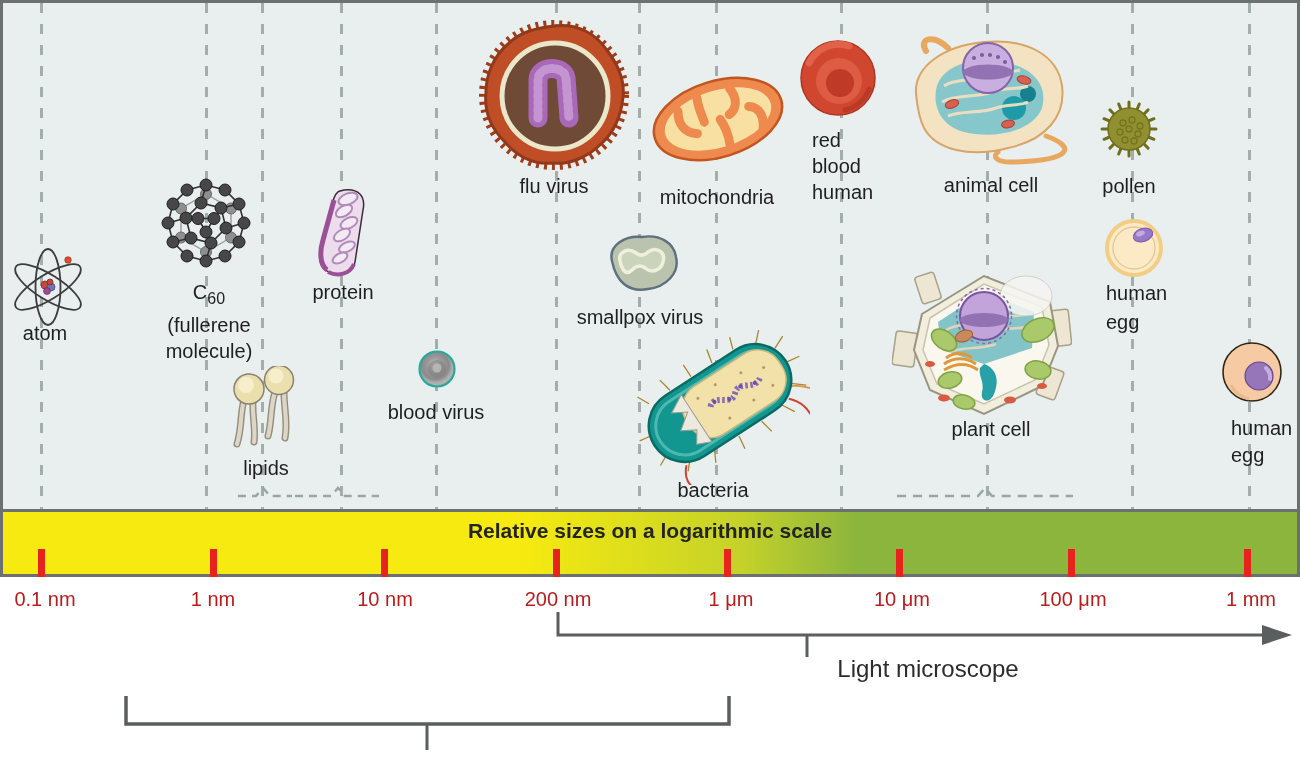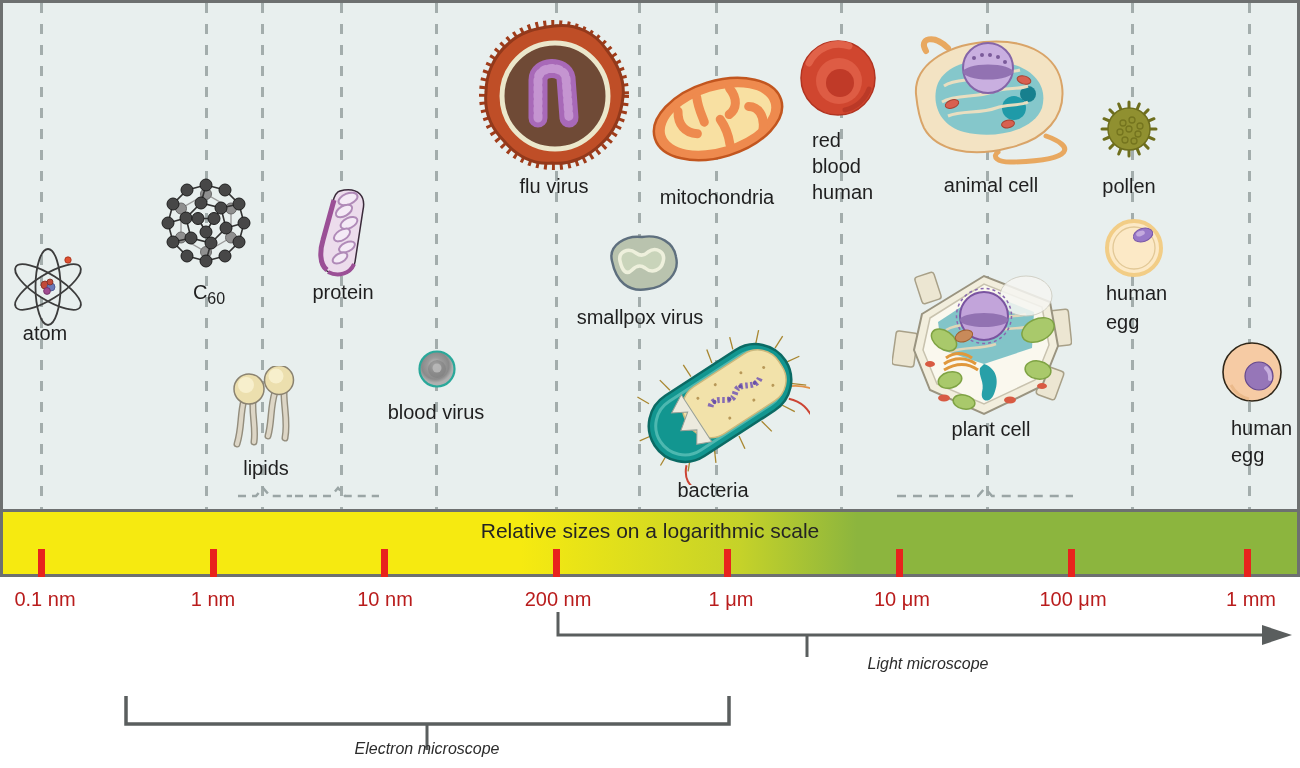--- a/index.html
+++ b/index.html
@@ -25,28 +25,28 @@
   .lbl sub { font-size:16px; }
 
   
   .range-bracket { position:absolute; height:14px; }
 
   
   .scalebar { position:absolute; left:0; top:509px; width:1300px; height:68px;
     border:3px solid #6d7070;
     background:linear-gradient(90deg,#f6ea10 0%,#f6ea10 40%,#c5d229 57%,#8cb53e 66%,#8cb53e 100%); }
   .scalebar-title { position:absolute; left:650px; top:519px; transform:translateX(-50%);
-    font-size:21px; font-weight:normal; color:#242424; white-space:nowrap; }
+    font-size:21px; font-weight:bold; color:#242424; white-space:nowrap; }
   .tick { position:absolute; width:7px; height:28px; top:549px; background:#e8231d; }
   .tick-label { position:absolute; top:588px; transform:translateX(-50%);
     font-size:20px; color:#b91c1c; white-space:nowrap; }
 
   
-  .anno-label { position:absolute; font-size:16px; color:#2c2c2c; transform:translateX(-50%);
-    white-space:nowrap;font-style:italic; }
+  .anno-label { position:absolute; font-size:24px; color:#2c2c2c; transform:translateX(-50%);
+    white-space:nowrap; }
 </style>
 </head>
 <body>
 
 <div id="stage">
 
   <div class="panel">
     <div class="gridline" style="left:37px"></div>
     <div class="gridline" style="left:202px"></div>
     <div class="gridline" style="left:258px"></div>
@@ -374,20 +374,22 @@
     <circle cx="33" cy="31" r="29" fill="#f6cba4" stroke="#2f2618" stroke-width="1.6"></circle>
     <path d="M12,44 A27,27 0 0 0 30,58" fill="none" stroke="#e8b584" stroke-width="3" opacity="0.8"></path>
     <circle cx="40" cy="35" r="14" fill="#9676b8" stroke="#64488c" stroke-width="1.2"></circle>
     <path d="M47,27 A13,13 0 0 1 51,38" fill="none" stroke="#c6aede" stroke-width="4" stroke-linecap="round"></path>
   </svg>
 
   <div class="lbl center" style="left:45px; top:320px">atom</div>
 
   <div class="lbl center" style="left:209px; top:279px; text-align:center;">
     <div><span>C</span><sub>60</sub></div>
+    <div class="pre">(fullerene
+molecule)</div>
   </div>
 
   <div class="lbl center" style="left:266px; top:455px">lipids</div>
 
   <div class="lbl center" style="left:343px; top:279px">protein</div>
 
   <div class="lbl center" style="left:436px; top:399px">blood virus</div>
 
   <div class="lbl center" style="left:554px; top:173px">flu virus</div>
 
@@ -438,15 +440,14 @@
     <path d="M8,7 V30 H714" fill="none" stroke="#5a5e5e" stroke-width="3"></path>
     <path d="M257,30 V52" fill="none" stroke="#5a5e5e" stroke-width="3"></path>
     <polygon points="742,30 712,20 712,40" fill="#5a5e5e"></polygon>
   </svg>
   <div class="anno-label" style="left:928px; top:655px">Light microscope</div>
 
   <svg style="position:absolute; left:118px; top:688px" width="625" height="70" viewBox="0 0 625 70">
     <path d="M8,8 V36 H611 V8" fill="none" stroke="#5a5e5e" stroke-width="3.5"></path>
     <path d="M309,36 V62" fill="none" stroke="#5a5e5e" stroke-width="3"></path>
   </svg>
-  <div class="anno-label" style="left:427px; top:740px">Electron microscope</div>
 
 </div>
 
 </body></html>

